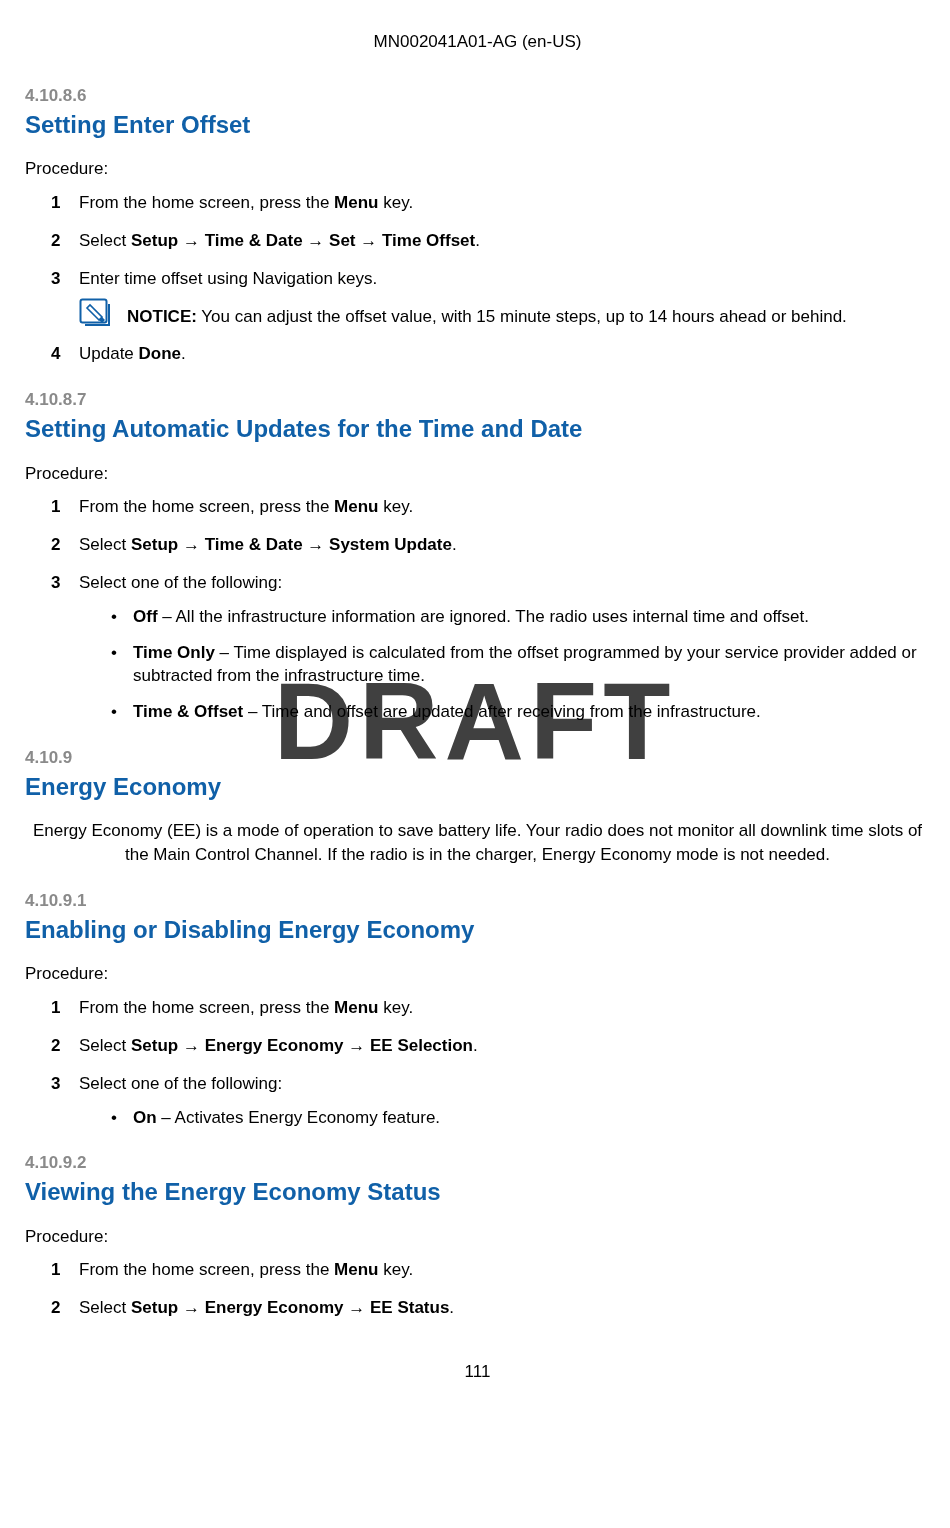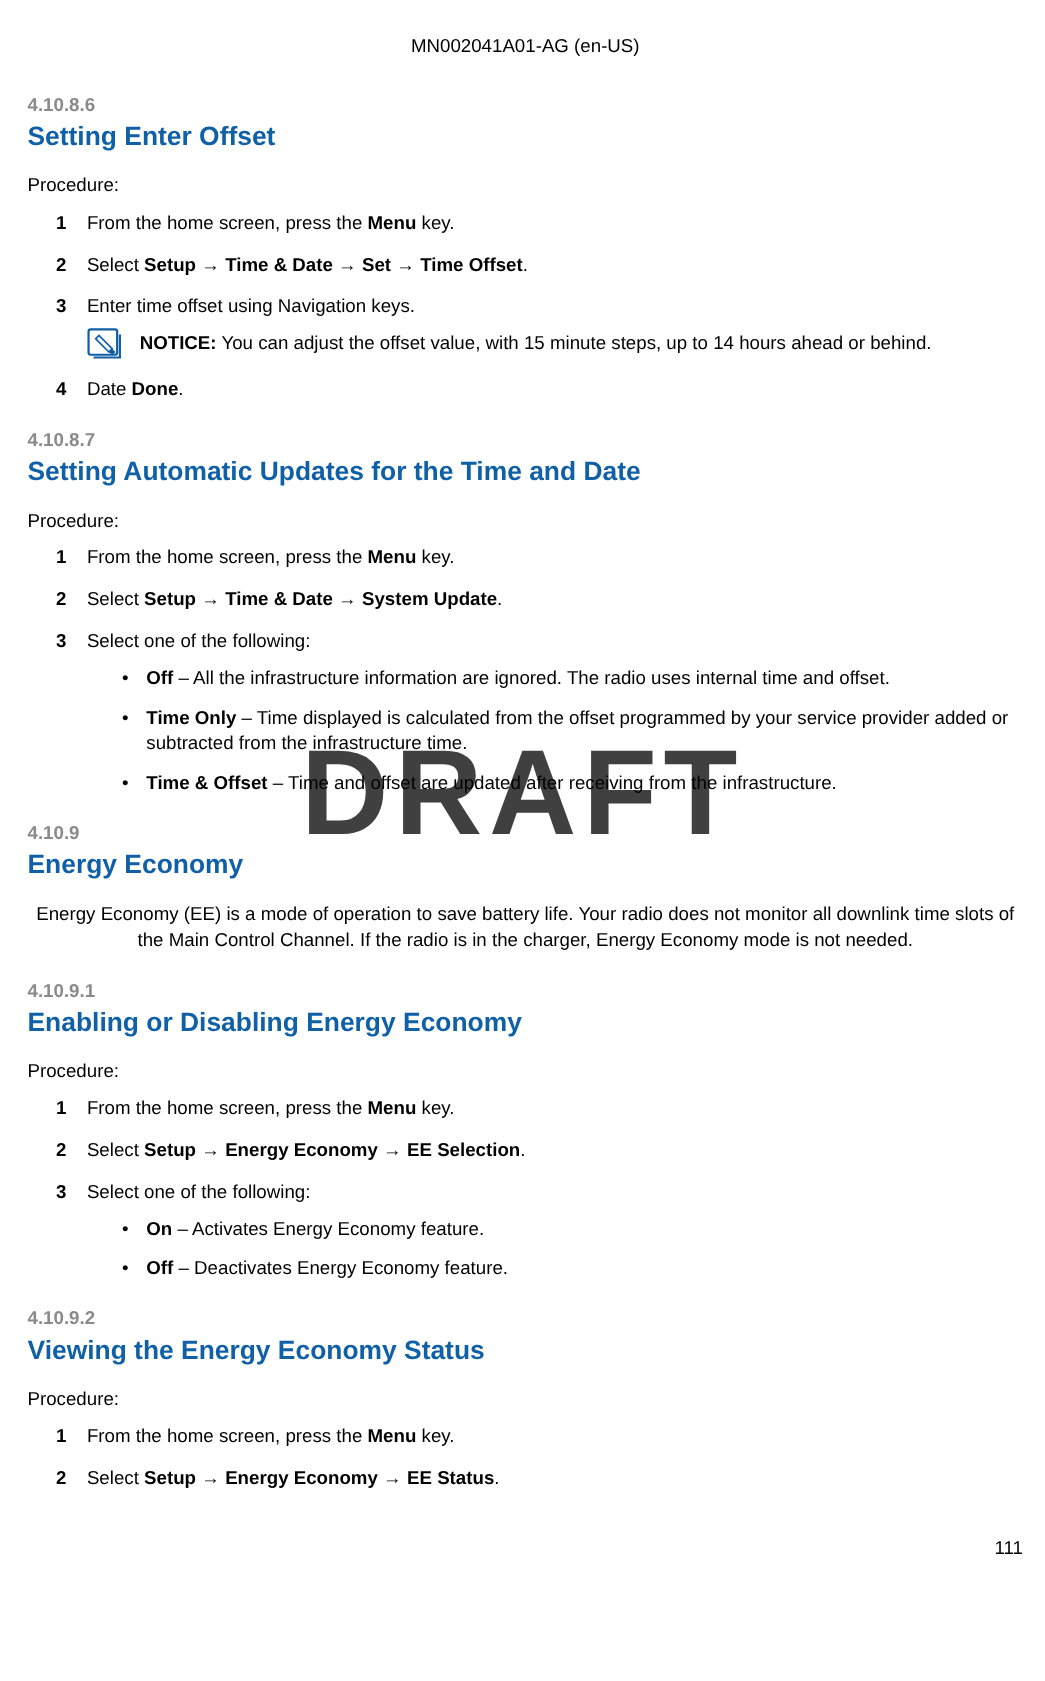--- a/index.html
+++ b/index.html
@@ -90,35 +90,35 @@
       padding-left: 28px;
     }
     ul.bullets > li::before {
       content: "•";
       position: absolute;
       left: 6px;
       top: 0;
     }
     .notice-row {
       display: flex;
-      align-items: center;
+      align-items: flex-end;
       margin: 6px 0 12px 0;
     }
     .notice-icon {
       flex: 0 0 auto;
       width: 34px;
       height: 30px;
       margin-right: 14px;
       margin-top: 2px;
     }
     .notice-icon svg {
       display: block;
     }
     .page-number {
-      text-align: right;
+      text-align: center;
       font-size: 17px;
       margin-top: 40px;
     }
   </style>
 </head>
 <body>
 
 <div class="header">
   <div>MN002041A01-AG (en-US)</div>
 </div>
@@ -136,21 +136,21 @@
           <div class="notice-icon">
             <svg viewBox="0 0 34 30" width="34" height="30" xmlns="http://www.w3.org/2000/svg">
     <rect x="1.5" y="1.5" width="26" height="23" rx="2" fill="none" stroke="#1060a8" stroke-width="2"></rect>
     <path d="M6 27 L30 27 L30 6" fill="none" stroke="#1060a8" stroke-width="2"></path>
     <path d="M20 22 L8 10 L11 7 L23 19 Z" fill="none" stroke="#1060a8" stroke-width="1.6"></path>
     <path d="M20 22 L23 19 L26 22 L23 25 Z" fill="#1060a8"></path>
   </svg>
           </div>
           <div><span class="bold">NOTICE:</span> <span>You can adjust the offset value, with 15 minute steps, up to 14 hours ahead or behind.</span></div>
         </div></li>
-      <li><span class="num">4</span><span><span>Date </span><span class="bold">Done</span><span>.</span></span></li>
+      <li><span class="num">4</span><span><span>Update </span><span class="bold">Done</span><span>.</span></span></li>
     </ol>
     <div class="section-number">4.10.8.7</div>
     <div class="section-title">Setting Automatic Updates for the Time and Date</div>
     <div class="procedure-label">Procedure:</div>
     <ol class="numbered">
       <li><span class="num">1</span><span><span>From the home screen, press the </span><span class="bold">Menu</span><span> key.</span></span></li>
       <li><span class="num">2</span><span><span>Select </span><span class="bold">Setup</span><span> → </span><span class="bold">Time &amp; Date</span><span> → </span><span class="bold">System Update</span><span>.</span></span></li>
       <li><span class="num">3</span><span><span>Select one of the following:</span></span><ul class="bullets">
           <li><span class="bold">Off</span><span> – All the infrastructure information are ignored. The radio uses internal time and offset.</span></li>
           <li><span class="bold">Time Only</span><span> – Time displayed is calculated from the offset programmed by your service provider added or subtracted from the infrastructure time.</span></li>
@@ -161,21 +161,20 @@
     <div class="section-title">Energy Economy</div>
     <div class="body-para">Energy Economy (EE) is a mode of operation to save battery life. Your radio does not monitor all downlink time slots of the Main Control Channel. If the radio is in the charger, Energy Economy mode is not needed.</div>
     <div class="section-number">4.10.9.1</div>
     <div class="section-title">Enabling or Disabling Energy Economy</div>
     <div class="procedure-label">Procedure:</div>
     <ol class="numbered">
       <li><span class="num">1</span><span><span>From the home screen, press the </span><span class="bold">Menu</span><span> key.</span></span></li>
       <li><span class="num">2</span><span><span>Select </span><span class="bold">Setup</span><span> → </span><span class="bold">Energy Economy</span><span> → </span><span class="bold">EE Selection</span><span>.</span></span></li>
       <li><span class="num">3</span><span><span>Select one of the following:</span></span><ul class="bullets">
           <li><span class="bold">On</span><span> – Activates Energy Economy feature.</span></li>
-          <li><span class="bold">Off</span><span> – Deactivates Energy Economy feature.</span></li>
         </ul></li>
     </ol>
     <div class="section-number">4.10.9.2</div>
     <div class="section-title">Viewing the Energy Economy Status</div>
     <div class="procedure-label">Procedure:</div>
     <ol class="numbered">
       <li><span class="num">1</span><span><span>From the home screen, press the </span><span class="bold">Menu</span><span> key.</span></span></li>
       <li><span class="num">2</span><span><span>Select </span><span class="bold">Setup</span><span> → </span><span class="bold">Energy Economy</span><span> → </span><span class="bold">EE Status</span><span>.</span></span></li>
     </ol>
   </div>

